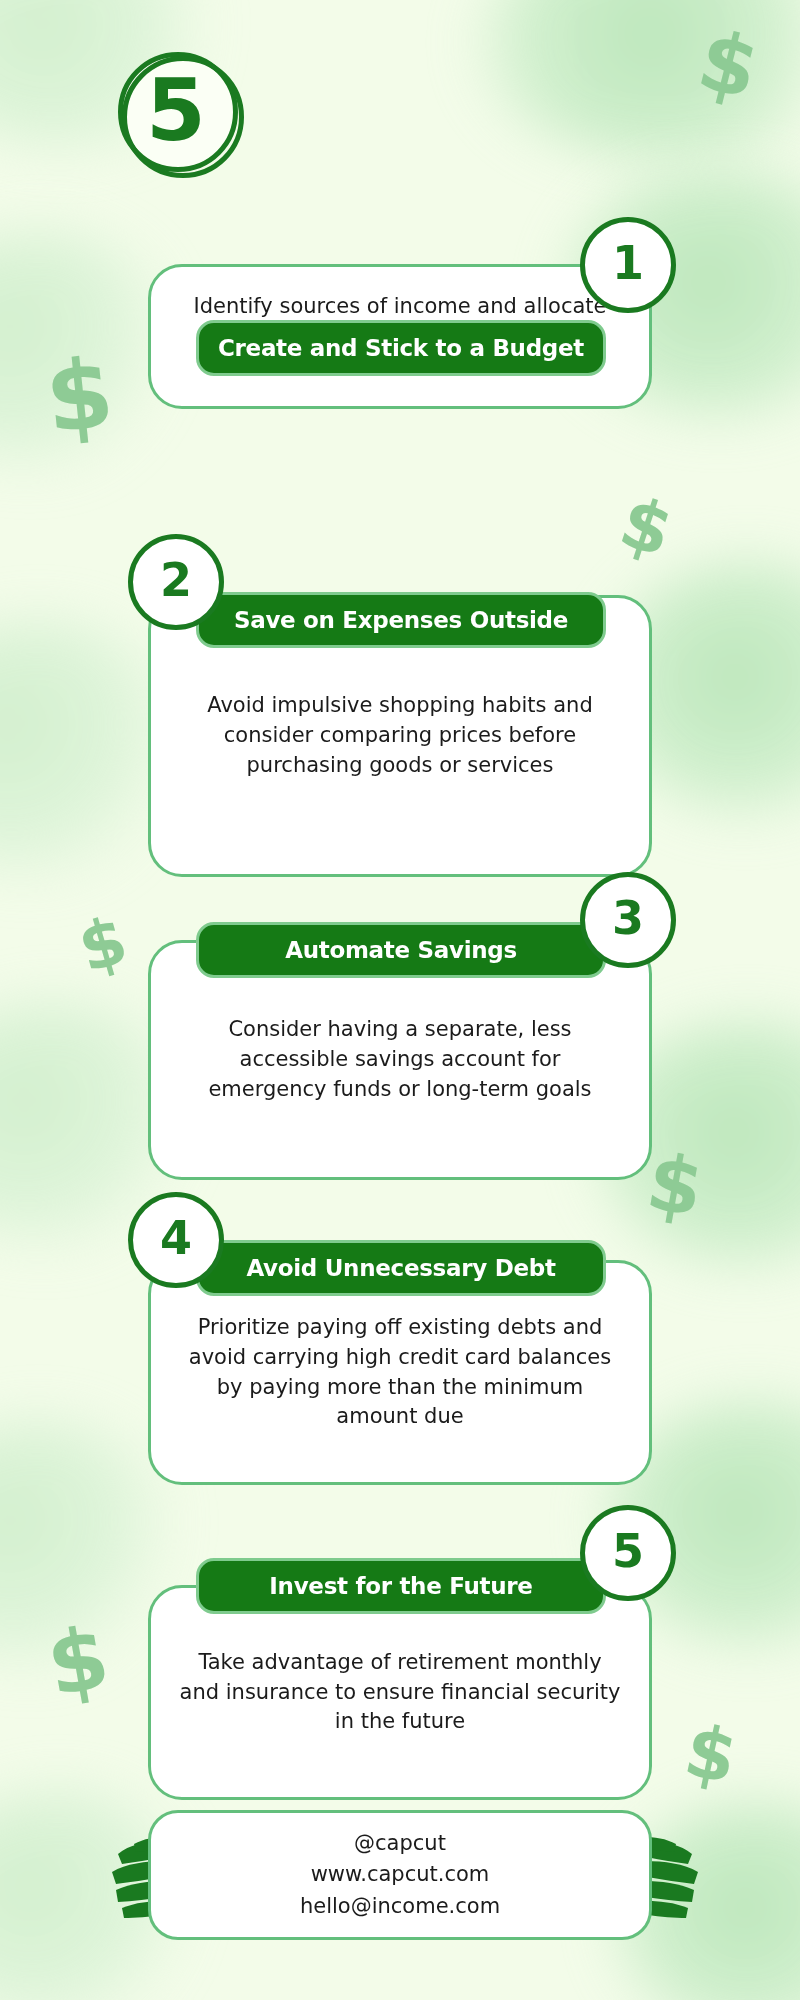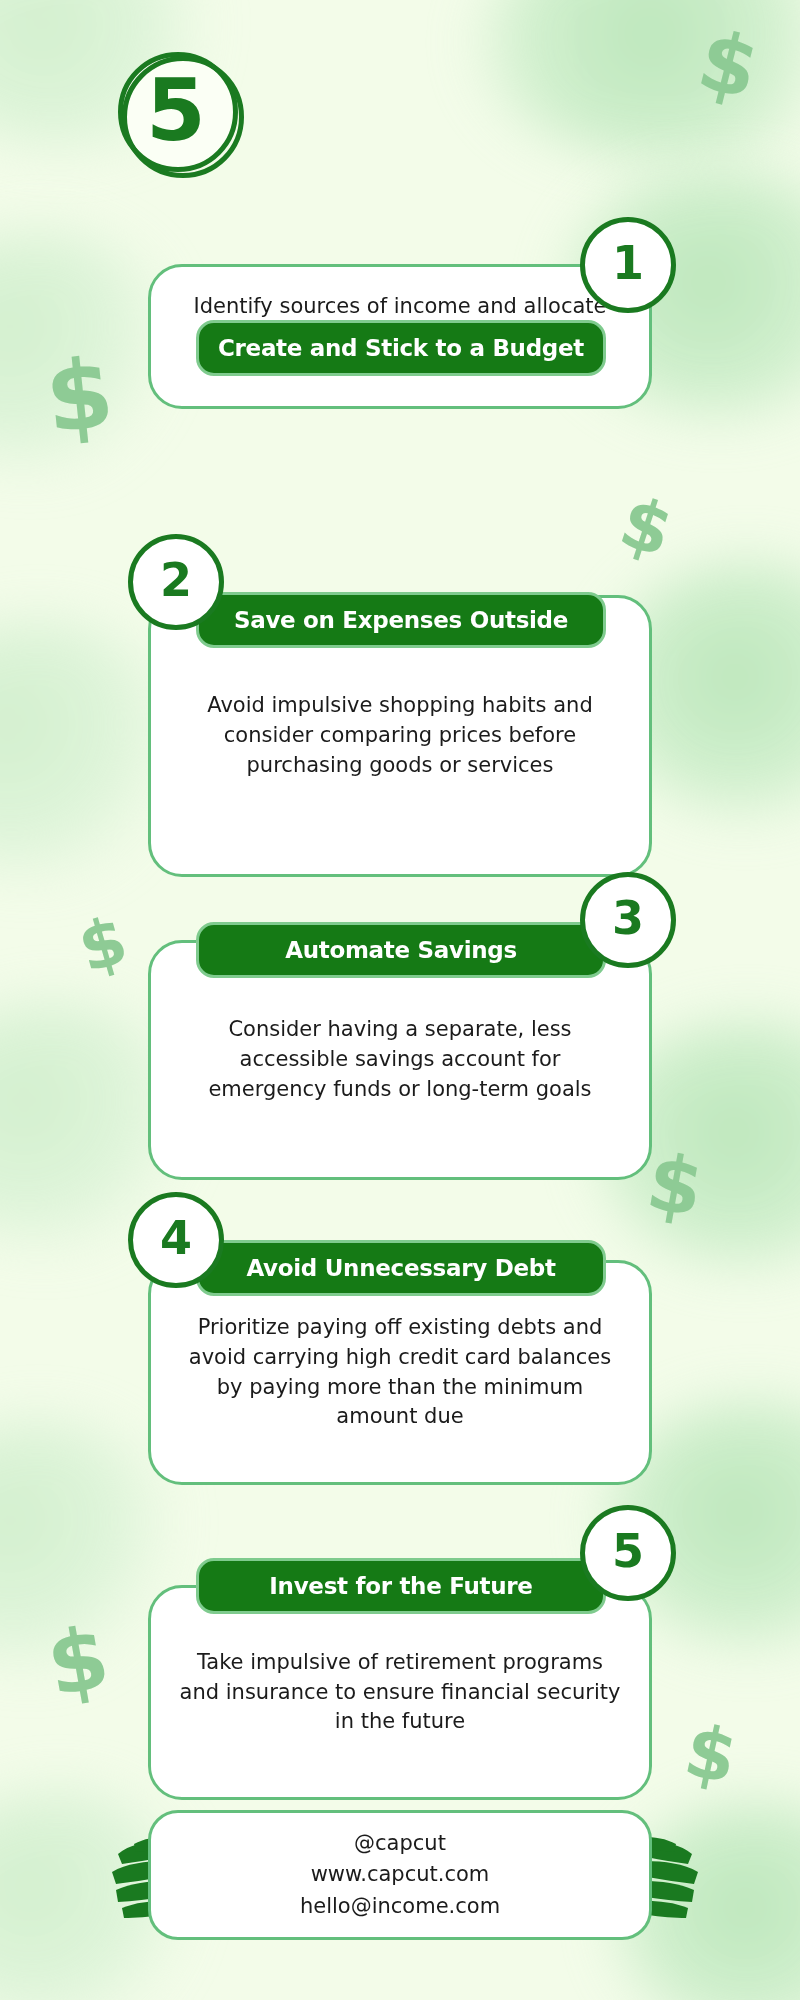--- a/index.html
+++ b/index.html
@@ -138,21 +138,21 @@
   <div class="tip-head" style="left:196px;top:1240px;width:410px;">
     <span>Avoid Unnecessary Debt</span>
   </div>
   <div class="badge" style="left:128px;top:1192px;">
     <span>4</span>
   </div>
 </div>
 
 <div class="tip">
   <div class="tip-body" style="top:1585px;height:215px;">
-    <p>Take impulsive of retirement programs and insurance to ensure financial security in the future</p>
+    <p>Take advantage of retirement monthly and insurance to ensure financial security in the future</p>
   </div>
   <div class="tip-head" style="left:196px;top:1558px;width:410px;">
     <span>Invest for the Future</span>
   </div>
   <div class="badge" style="left:580px;top:1505px;">
     <span>5</span>
   </div>
 </div>
 
 <div id="footer">

